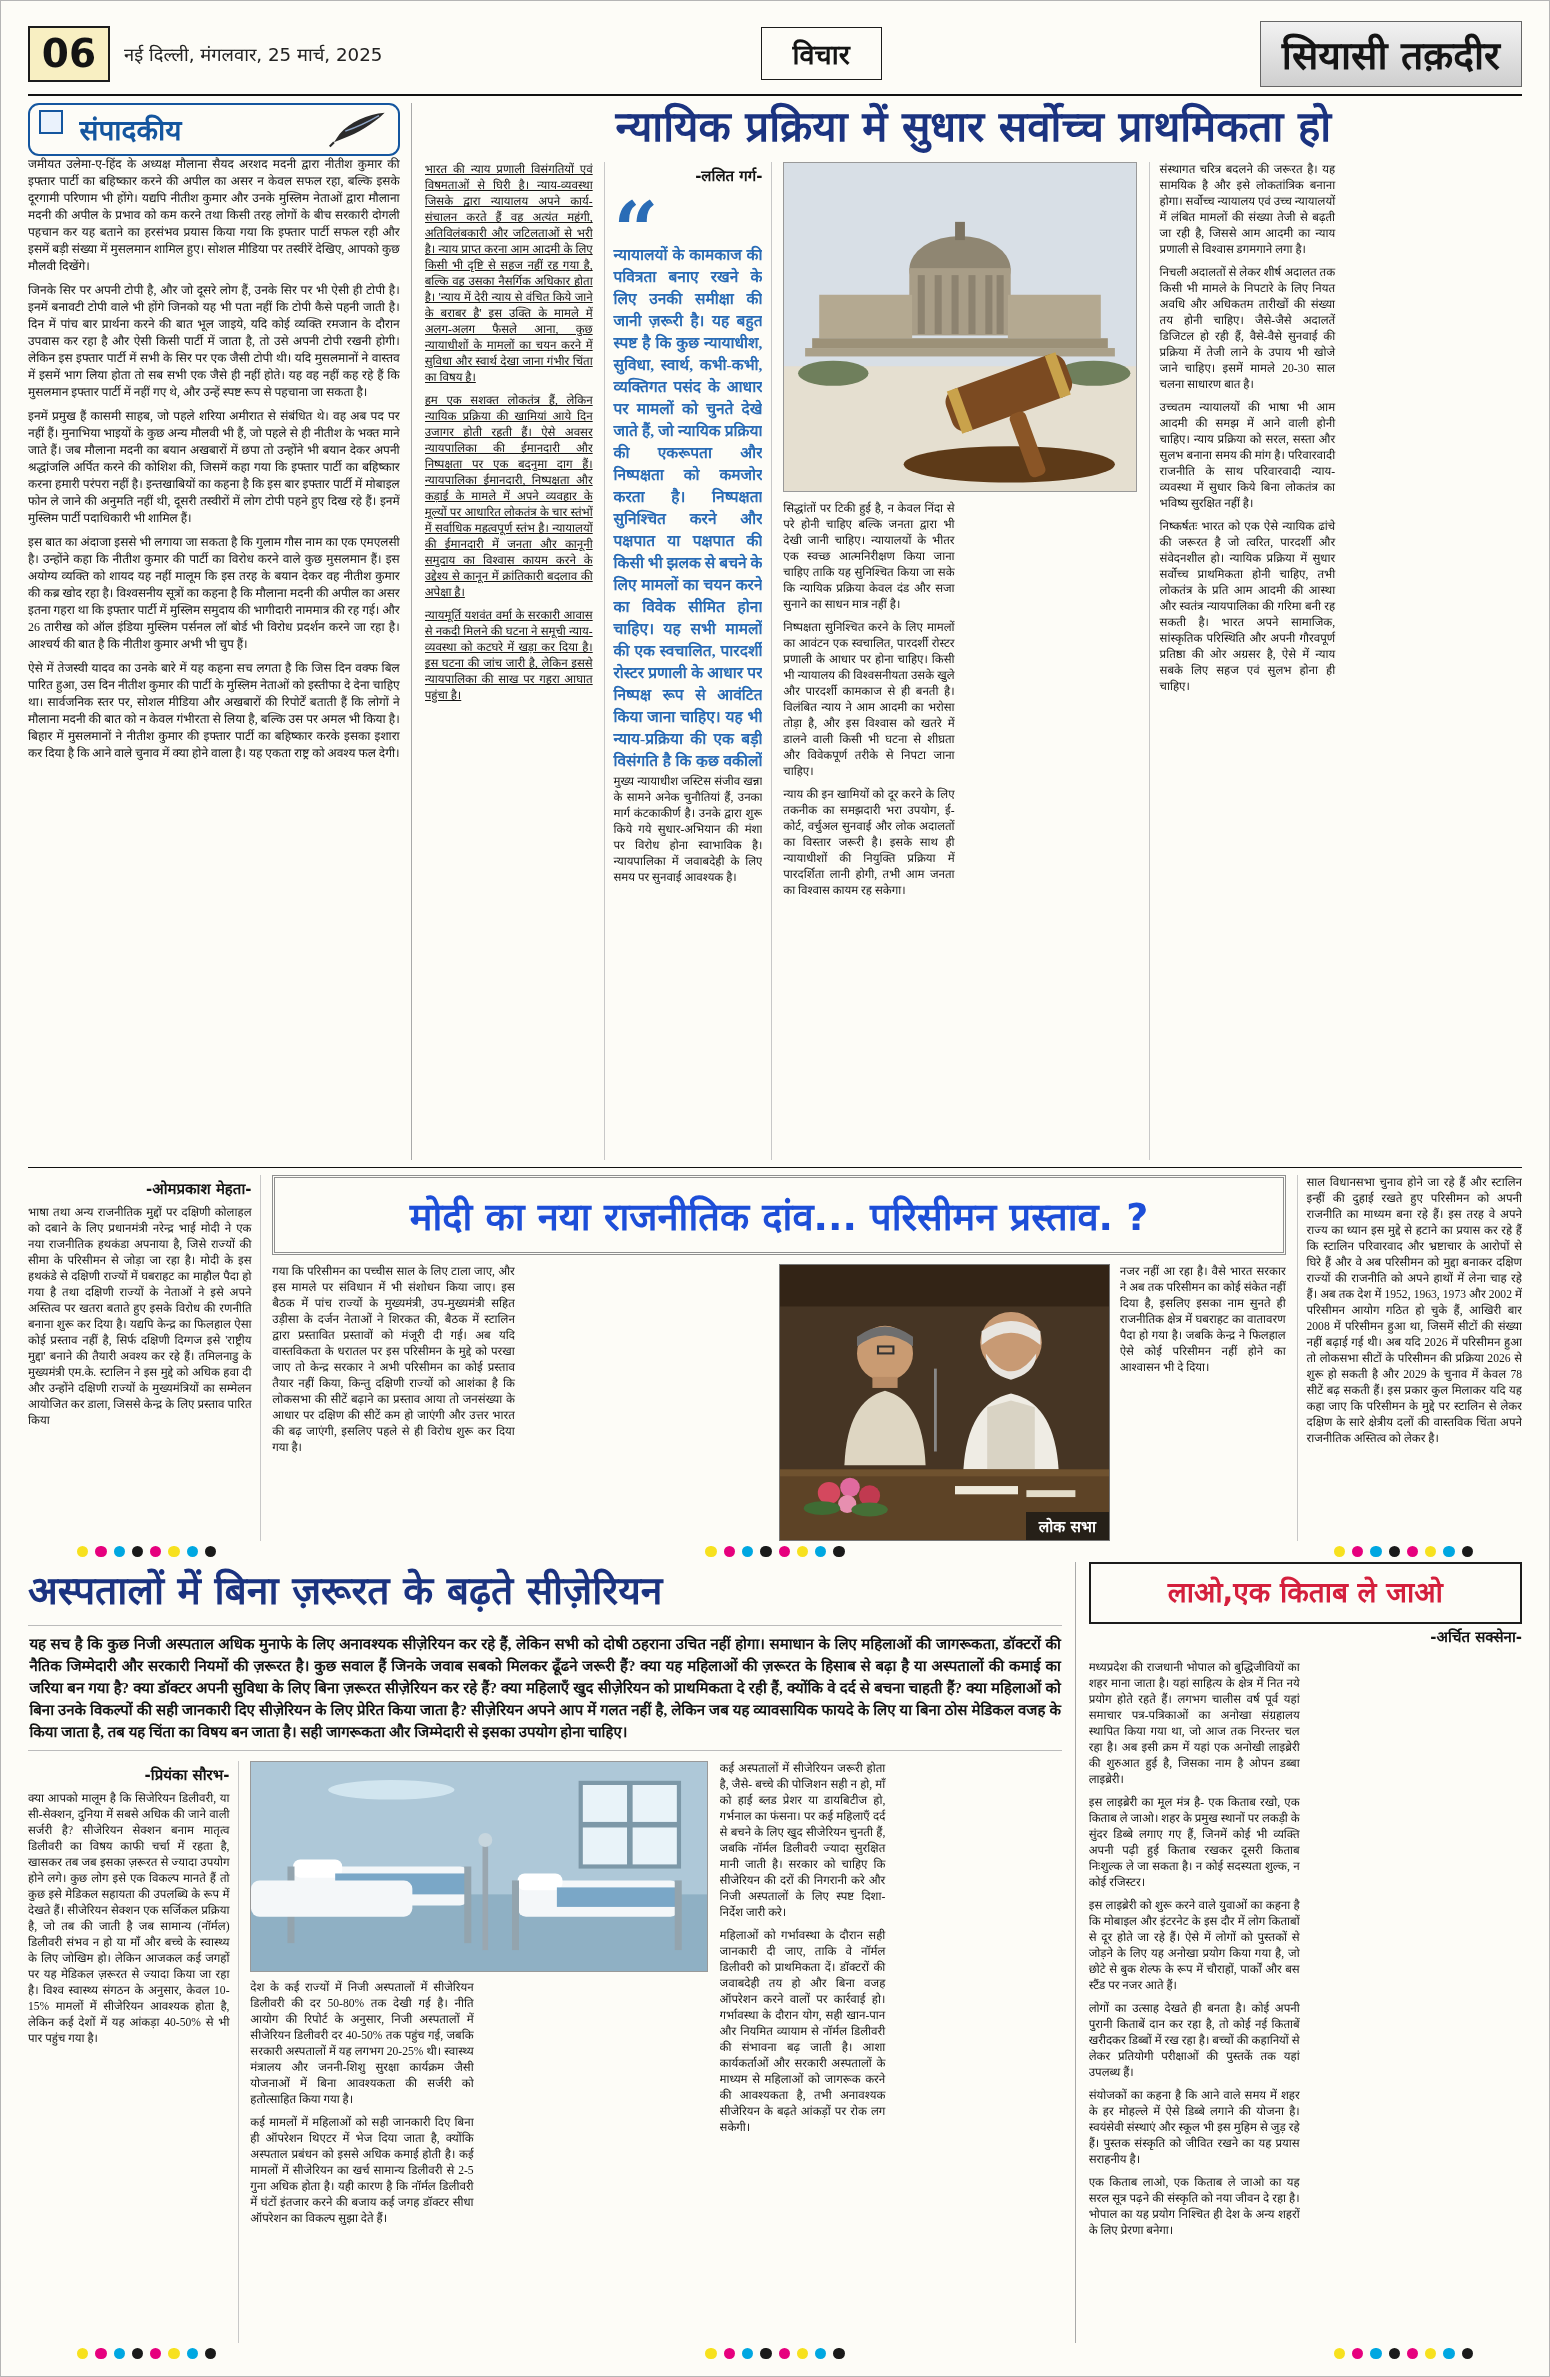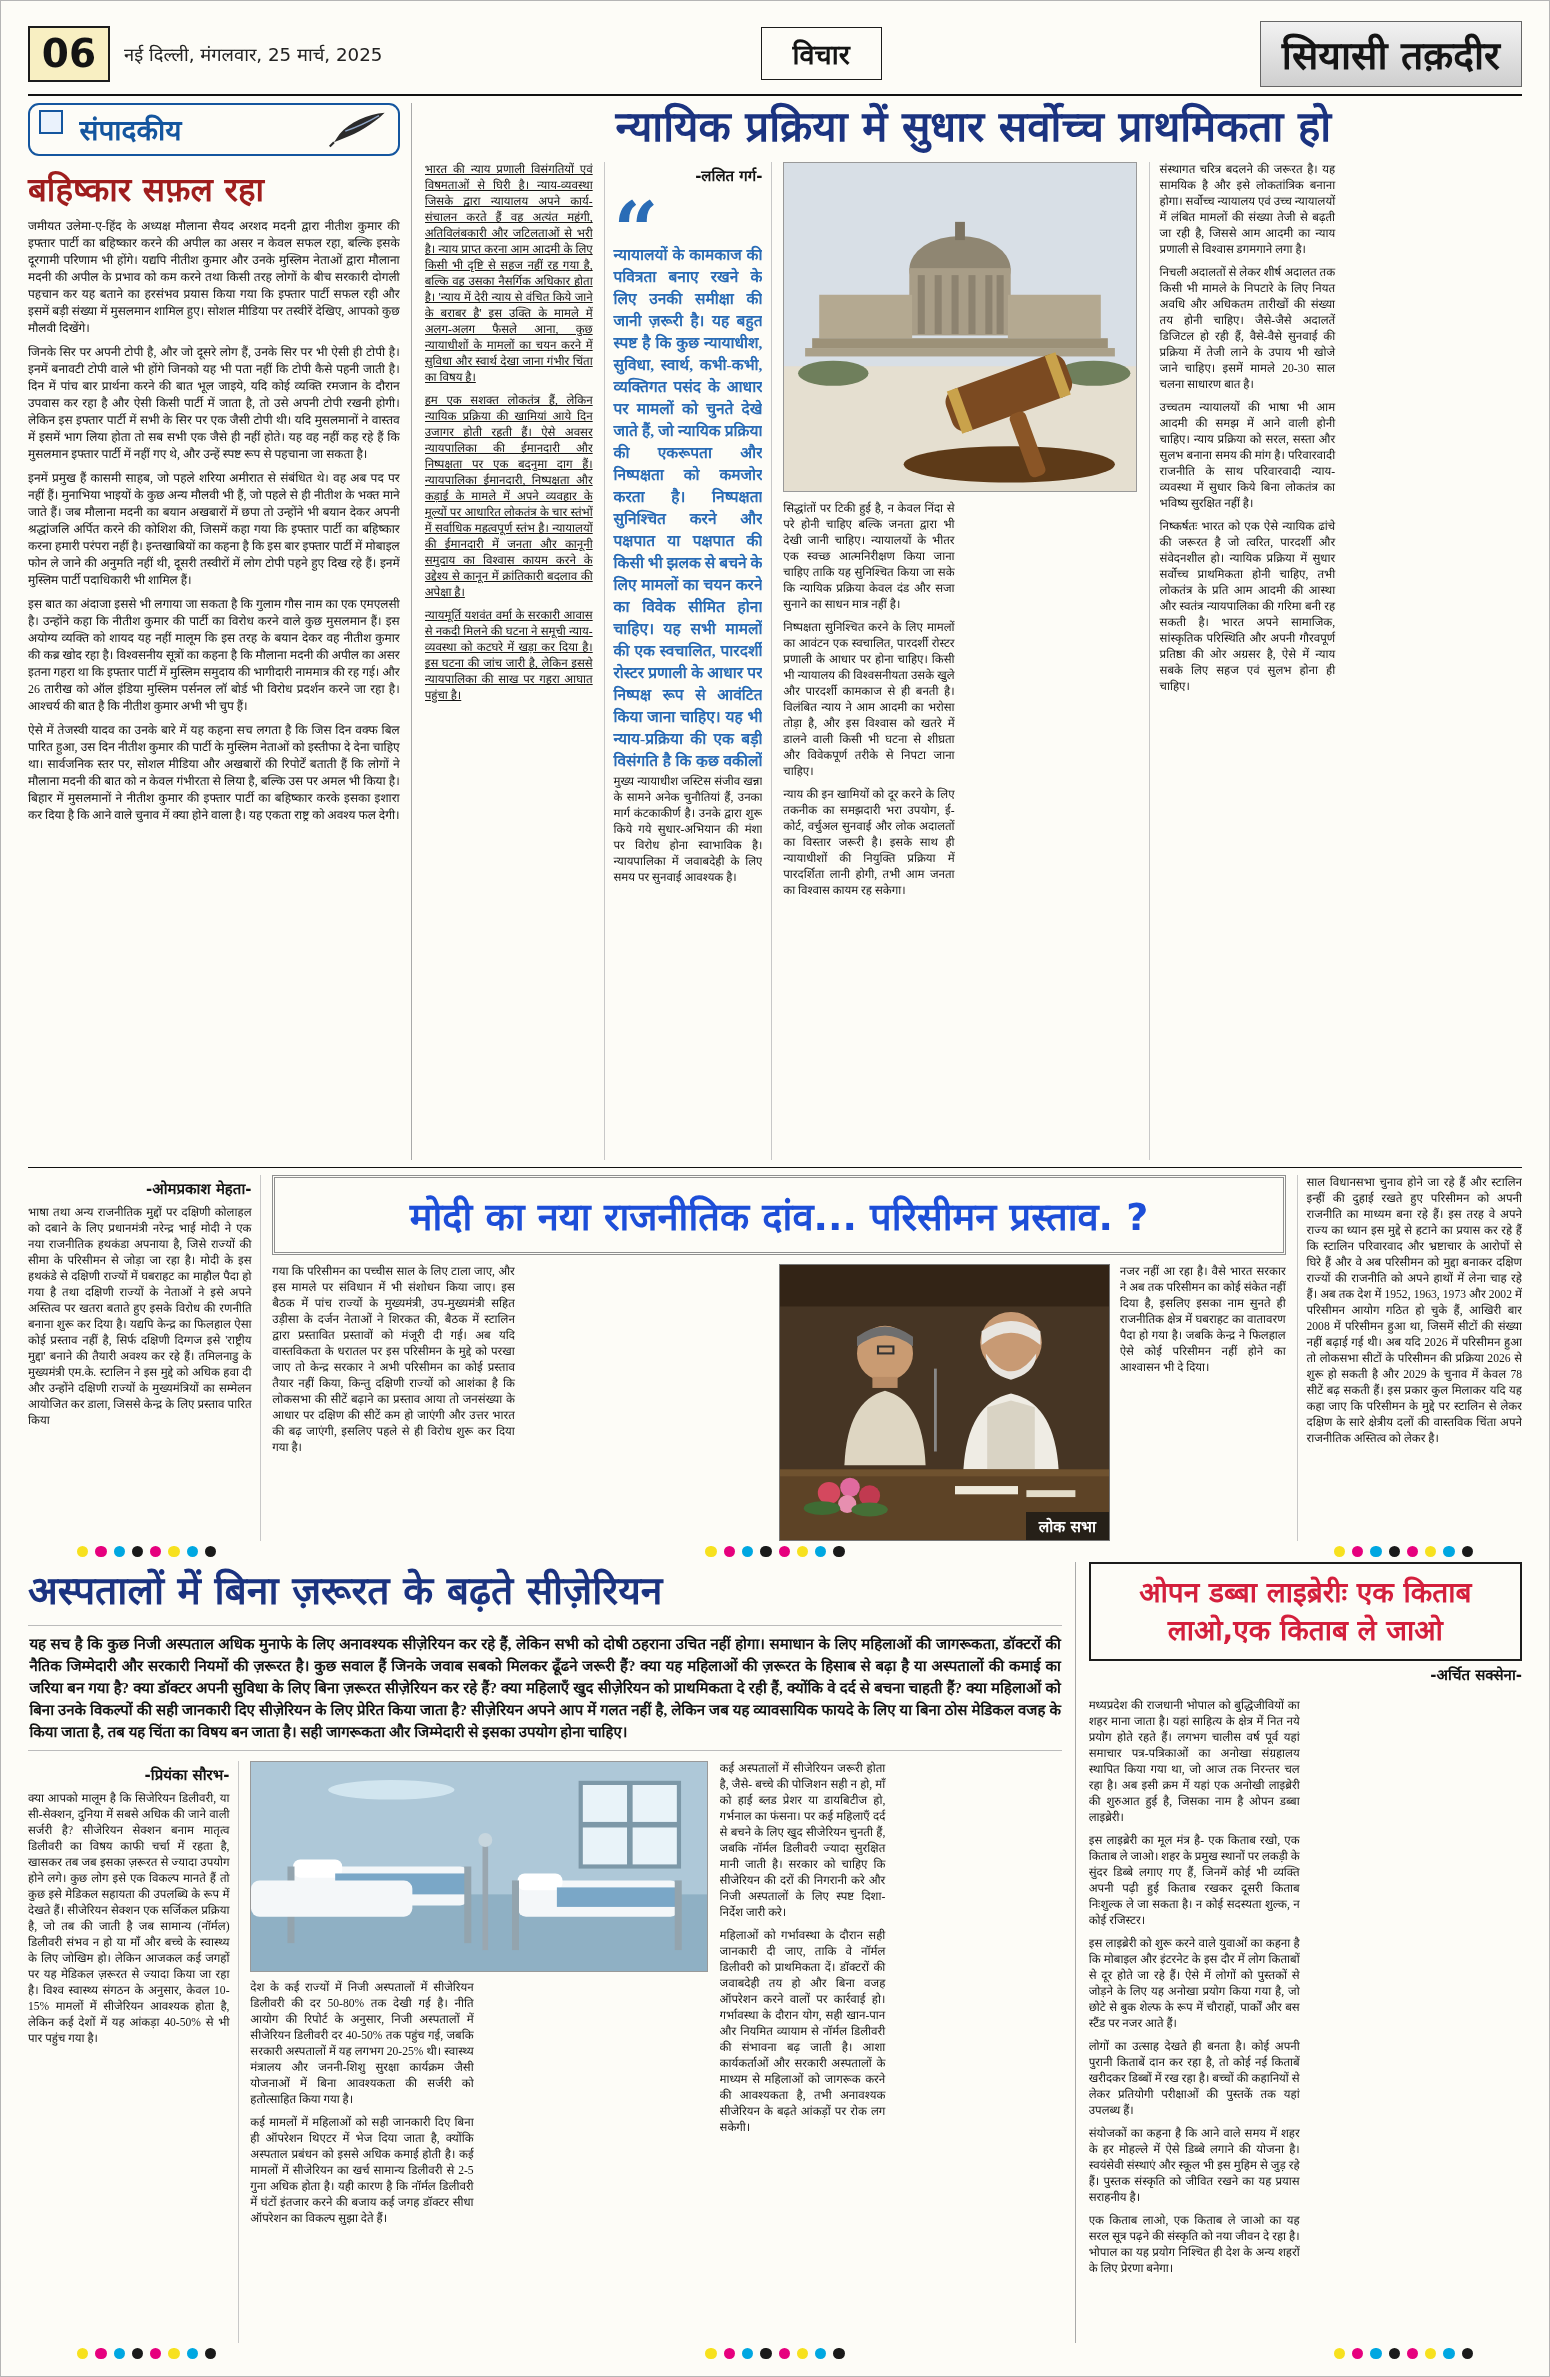--- a/index.html
+++ b/index.html
@@ -119,21 +119,20 @@
     <aside class="editorial">
       <div class="edit-label-box">
         <span class="edit-mark"></span>
         <span class="edit-label">संपादकीय</span>
         <svg width="65" height="38" viewBox="0 0 92 54">
           <path d="M86 4 C 62 6, 36 18, 22 34 L 14 46 L 28 40 C 46 34, 70 20, 86 4 Z" fill="#2b2b2b"></path>
           <path d="M14 46 L 8 52" stroke="#2b2b2b" stroke-width="3"></path>
           <path d="M30 30 C 48 24, 64 16, 78 8" stroke="#8fa6c8" stroke-width="2" fill="none"></path>
         </svg>
       </div>
-      <h2 class="edit-headline">बहिष्कार सफ़ल रहा</h2>
       <div class="edit-text body-text">
           <p>जमीयत उलेमा-ए-हिंद के अध्यक्ष मौलाना सैयद अरशद मदनी द्वारा नीतीश कुमार की इफ्तार पार्टी का बहिष्कार करने की अपील का असर न केवल सफल रहा, बल्कि इसके दूरगामी परिणाम भी होंगे। यद्यपि नीतीश कुमार और उनके मुस्लिम नेताओं द्वारा मौलाना मदनी की अपील के प्रभाव को कम करने तथा किसी तरह लोगों के बीच सरकारी दोगली पहचान कर यह बताने का हरसंभव प्रयास किया गया कि इफ्तार पार्टी सफल रही और इसमें बड़ी संख्या में मुसलमान शामिल हुए। सोशल मीडिया पर तस्वीरें देखिए, आपको कुछ मौलवी दिखेंगे।</p>
           <p>जिनके सिर पर अपनी टोपी है, और जो दूसरे लोग हैं, उनके सिर पर भी ऐसी ही टोपी है। इनमें बनावटी टोपी वाले भी होंगे जिनको यह भी पता नहीं कि टोपी कैसे पहनी जाती है। दिन में पांच बार प्रार्थना करने की बात भूल जाइये, यदि कोई व्यक्ति रमजान के दौरान उपवास कर रहा है और ऐसी किसी पार्टी में जाता है, तो उसे अपनी टोपी रखनी होगी। लेकिन इस इफ्तार पार्टी में सभी के सिर पर एक जैसी टोपी थी। यदि मुसलमानों ने वास्तव में इसमें भाग लिया होता तो सब सभी एक जैसे ही नहीं होते। यह वह नहीं कह रहे हैं कि मुसलमान इफ्तार पार्टी में नहीं गए थे, और उन्हें स्पष्ट रूप से पहचाना जा सकता है।</p>
           <p>इनमें प्रमुख हैं कासमी साहब, जो पहले शरिया अमीरात से संबंधित थे। वह अब पद पर नहीं हैं। मुनाभिया भाइयों के कुछ अन्य मौलवी भी हैं, जो पहले से ही नीतीश के भक्त माने जाते हैं। जब मौलाना मदनी का बयान अखबारों में छपा तो उन्होंने भी बयान देकर अपनी श्रद्धांजलि अर्पित करने की कोशिश की, जिसमें कहा गया कि इफ्तार पार्टी का बहिष्कार करना हमारी परंपरा नहीं है। इन्तखाबियों का कहना है कि इस बार इफ्तार पार्टी में मोबाइल फोन ले जाने की अनुमति नहीं थी, दूसरी तस्वीरों में लोग टोपी पहने हुए दिख रहे हैं। इनमें मुस्लिम पार्टी पदाधिकारी भी शामिल हैं।</p>
           <p>इस बात का अंदाजा इससे भी लगाया जा सकता है कि गुलाम गौस नाम का एक एमएलसी है। उन्होंने कहा कि नीतीश कुमार की पार्टी का विरोध करने वाले कुछ मुसलमान हैं। इस अयोग्य व्यक्ति को शायद यह नहीं मालूम कि इस तरह के बयान देकर वह नीतीश कुमार की कब्र खोद रहा है। विश्वसनीय सूत्रों का कहना है कि मौलाना मदनी की अपील का असर इतना गहरा था कि इफ्तार पार्टी में मुस्लिम समुदाय की भागीदारी नाममात्र की रह गई। और 26 तारीख को ऑल इंडिया मुस्लिम पर्सनल लॉ बोर्ड भी विरोध प्रदर्शन करने जा रहा है। आश्चर्य की बात है कि नीतीश कुमार अभी भी चुप हैं।</p>
           <p>ऐसे में तेजस्वी यादव का उनके बारे में यह कहना सच लगता है कि जिस दिन वक्फ बिल पारित हुआ, उस दिन नीतीश कुमार की पार्टी के मुस्लिम नेताओं को इस्तीफा दे देना चाहिए था। सार्वजनिक स्तर पर, सोशल मीडिया और अखबारों की रिपोर्टें बताती हैं कि लोगों ने मौलाना मदनी की बात को न केवल गंभीरता से लिया है, बल्कि उस पर अमल भी किया है। बिहार में मुसलमानों ने नीतीश कुमार की इफ्तार पार्टी का बहिष्कार करके इसका इशारा कर दिया है कि आने वाले चुनाव में क्या होने वाला है। यह एकता राष्ट्र को अवश्य फल देगी।</p>
         </div>
     </aside>
 
     <article class="judiciary">
@@ -337,21 +336,20 @@
         </div>
         <div class="ces-right body-text two-col">
             <p>कई अस्पतालों में सीजेरियन जरूरी होता है, जैसे- बच्चे की पोजिशन सही न हो, माँ को हाई ब्लड प्रेशर या डायबिटीज हो, गर्भनाल का फंसना। पर कई महिलाएँ दर्द से बचने के लिए खुद सीजेरियन चुनती हैं, जबकि नॉर्मल डिलीवरी ज्यादा सुरक्षित मानी जाती है। सरकार को चाहिए कि सीजेरियन की दरों की निगरानी करे और निजी अस्पतालों के लिए स्पष्ट दिशा-निर्देश जारी करे।</p>
             <p>महिलाओं को गर्भावस्था के दौरान सही जानकारी दी जाए, ताकि वे नॉर्मल डिलीवरी को प्राथमिकता दें। डॉक्टरों की जवाबदेही तय हो और बिना वजह ऑपरेशन करने वालों पर कार्रवाई हो। गर्भावस्था के दौरान योग, सही खान-पान और नियमित व्यायाम से नॉर्मल डिलीवरी की संभावना बढ़ जाती है। आशा कार्यकर्ताओं और सरकारी अस्पतालों के माध्यम से महिलाओं को जागरूक करने की आवश्यकता है, तभी अनावश्यक सीजेरियन के बढ़ते आंकड़ों पर रोक लग सकेगी।</p>
           </div>
       </div>
     </article>
 
     <article class="library">
       <div class="lib-headline-box">
-        <div class="lib-headline">ओपन डब्बा लाइब्रेरीः एक किताब</div>
         <div class="lib-headline">लाओ,एक किताब ले जाओ</div>
       </div>
       <div class="byline">-अर्चित सक्सेना-</div>
       <div class="lib-text body-text two-col">
           <p>मध्यप्रदेश की राजधानी भोपाल को बुद्धिजीवियों का शहर माना जाता है। यहां साहित्य के क्षेत्र में नित नये प्रयोग होते रहते हैं। लगभग चालीस वर्ष पूर्व यहां समाचार पत्र-पत्रिकाओं का अनोखा संग्रहालय स्थापित किया गया था, जो आज तक निरन्तर चल रहा है। अब इसी क्रम में यहां एक अनोखी लाइब्रेरी की शुरुआत हुई है, जिसका नाम है ओपन डब्बा लाइब्रेरी।</p>
           <p>इस लाइब्रेरी का मूल मंत्र है- एक किताब रखो, एक किताब ले जाओ। शहर के प्रमुख स्थानों पर लकड़ी के सुंदर डिब्बे लगाए गए हैं, जिनमें कोई भी व्यक्ति अपनी पढ़ी हुई किताब रखकर दूसरी किताब निःशुल्क ले जा सकता है। न कोई सदस्यता शुल्क, न कोई रजिस्टर।</p>
           <p>इस लाइब्रेरी को शुरू करने वाले युवाओं का कहना है कि मोबाइल और इंटरनेट के इस दौर में लोग किताबों से दूर होते जा रहे हैं। ऐसे में लोगों को पुस्तकों से जोड़ने के लिए यह अनोखा प्रयोग किया गया है, जो छोटे से बुक शेल्फ के रूप में चौराहों, पार्कों और बस स्टैंड पर नजर आते हैं।</p>
           <p>लोगों का उत्साह देखते ही बनता है। कोई अपनी पुरानी किताबें दान कर रहा है, तो कोई नई किताबें खरीदकर डिब्बों में रख रहा है। बच्चों की कहानियों से लेकर प्रतियोगी परीक्षाओं की पुस्तकें तक यहां उपलब्ध हैं।</p>
           <p>संयोजकों का कहना है कि आने वाले समय में शहर के हर मोहल्ले में ऐसे डिब्बे लगाने की योजना है। स्वयंसेवी संस्थाएं और स्कूल भी इस मुहिम से जुड़ रहे हैं। पुस्तक संस्कृति को जीवित रखने का यह प्रयास सराहनीय है।</p>
           <p>एक किताब लाओ, एक किताब ले जाओ का यह सरल सूत्र पढ़ने की संस्कृति को नया जीवन दे रहा है। भोपाल का यह प्रयोग निश्चित ही देश के अन्य शहरों के लिए प्रेरणा बनेगा।</p>

